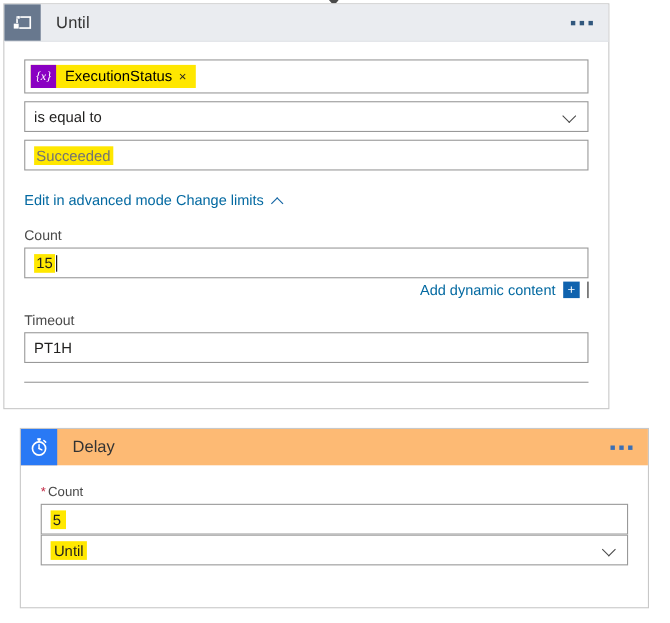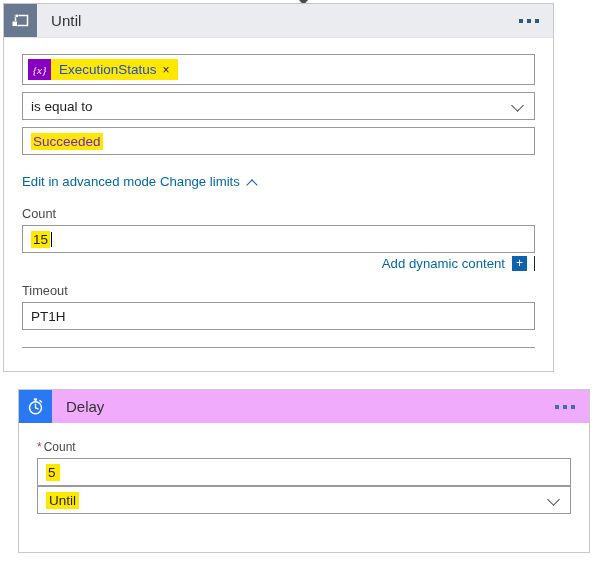--- a/index.html
+++ b/index.html
@@ -106,21 +106,21 @@
   .caret-down::before {
     content: "";
     position: absolute;
     left: 0; top: 1px;
     width: 8px; height: 8px;
     border-right: 1.3px solid #4a4a4a;
     border-bottom: 1.3px solid #4a4a4a;
     transform: rotate(45deg);
   }
 
-  .hl { background: #ffe700; color: #6d28d9; padding: 1px 2px; }
+  .hl { background: #ffe700; color: #737373; padding: 1px 2px; }
   .hl-yellow-strong { background: #ffe800; }
 
   
   .token-row {
     margin-top: 16px;
     height: 31px;
     padding: 0 5px;
   }
   .token {
     display: inline-flex;
@@ -136,21 +136,21 @@
     font-size: 11px;
     font-style: italic;
     display: flex;
     align-items: center;
     justify-content: center;
     font-family: "Liberation Serif", serif;
   }
   .token-label {
     padding: 0 6px 0 8px;
     font-size: 13.5px;
-    color: #1d4ed8;
+    color: #000000;
   }
   .token-x {
     font-size: 12px;
     color: #222222;
     padding-right: 8px;
     cursor: pointer;
   }
 
   .row-gap { margin-top: 7px; }
 
@@ -222,21 +222,21 @@
     left: 18px;
     top: 389px;
     width: 572px;
     height: 164px;
     background: #ffffff;
     border: 1px solid #c8c8c8;
     box-sizing: border-box;
   }
   .delay-header {
     height: 33px;
-    background: #f0abfc;
+    background: #fdba74;
     display: flex;
     align-items: center;
   }
   .delay-icon-box {
     width: 33px; height: 33px;
     background: #2979f5;
     display: flex; align-items: center; justify-content: center;
     flex: 0 0 33px;
   }
   .delay-title {

